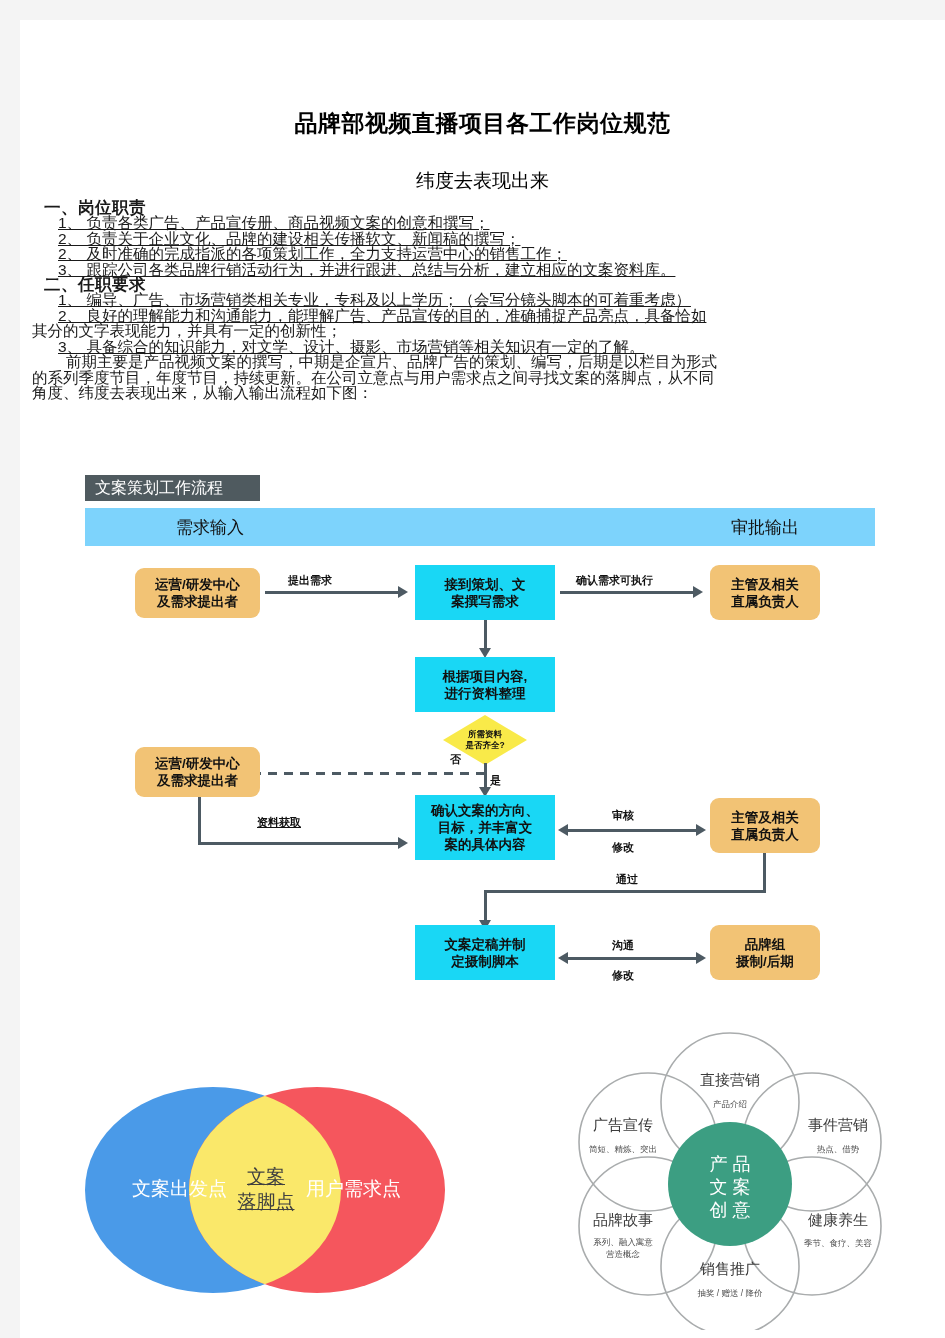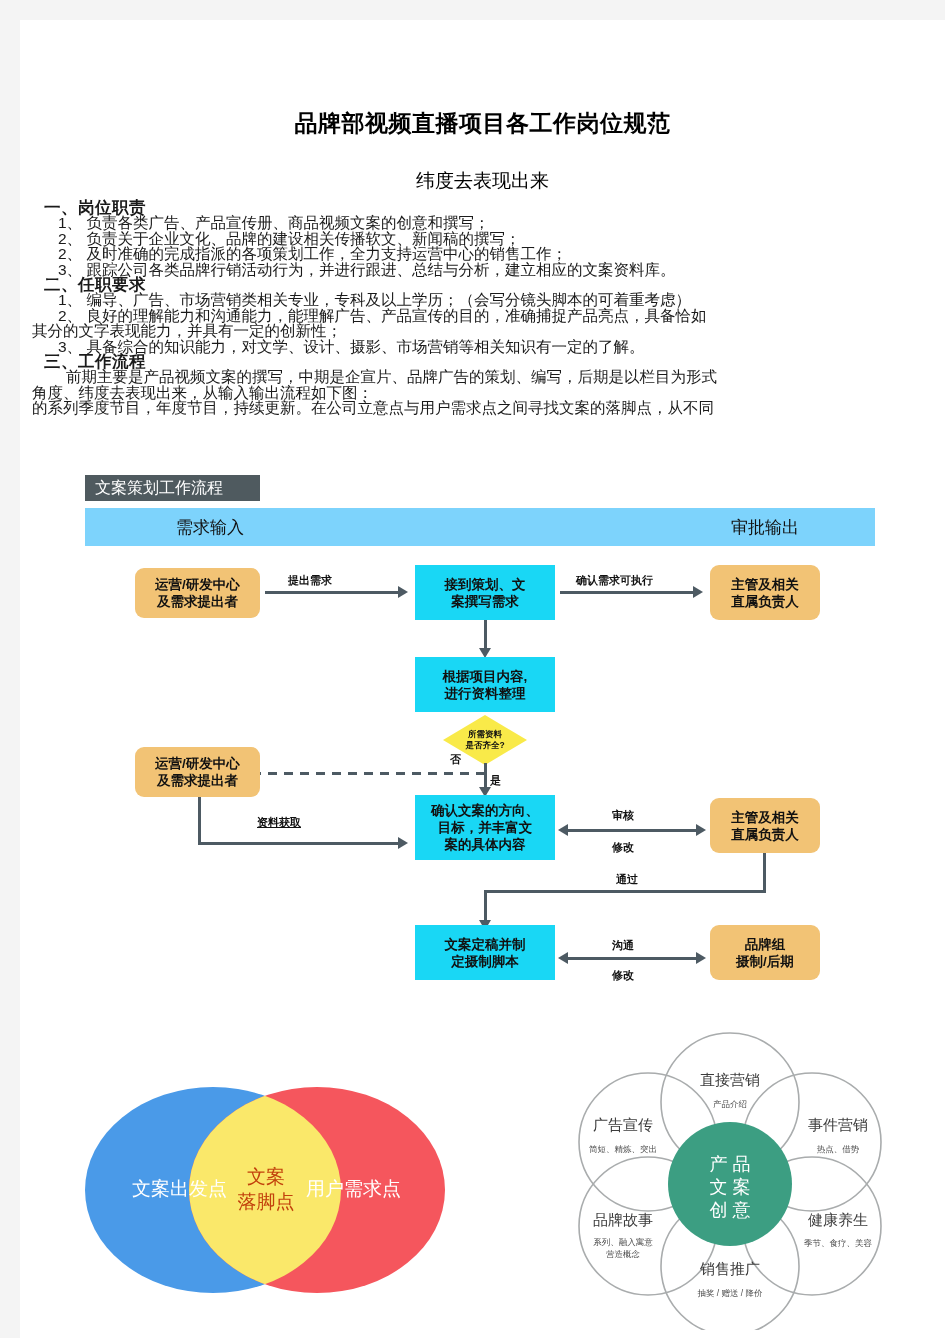--- a/index.html
+++ b/index.html
@@ -38,21 +38,21 @@
     font-weight:bold;font-size:16.5px;
     margin-left:12px;
     line-height:15px;
     letter-spacing:.5px;
   }
   .para{
     line-height:15.5px;
     text-indent:0;
     white-space:normal;
   }
-  .para.indent{ margin-left:26px; }
+  .para.indent{ margin-left:26px;text-decoration:underline; }
   .para.wrap{ margin-left:0; }
   .para.first{ text-indent:34px; margin-left:0; }
 
   
   .flow{
     position:absolute;left:0;top:440px;width:925px;height:540px;
   }
   .flow-tab{
     position:absolute;left:65px;top:15px;
     width:175px;height:26px;
@@ -145,24 +145,23 @@
     <div class="para indent">2、 负责关于企业文化、品牌的建设相关传播软文、新闻稿的撰写；</div>
     <div class="para indent">2、 及时准确的完成指派的各项策划工作，全力支持运营中心的销售工作；</div>
     <div class="para indent">3、 跟踪公司各类品牌行销活动行为，并进行跟进、总结与分析，建立相应的文案资料库。</div>
 
     <div class="sec-head">二、任职要求</div>
     <div class="para indent">1、 编导、广告、市场营销类相关专业，专科及以上学历；（会写分镜头脚本的可着重考虑）</div>
     <div class="para indent">2、 良好的理解能力和沟通能力，能理解广告、产品宣传的目的，准确捕捉产品亮点，具备恰如</div>
     <div class="para wrap">其分的文字表现能力，并具有一定的创新性；</div>
     <div class="para indent">3、 具备综合的知识能力，对文学、设计、摄影、市场营销等相关知识有一定的了解。</div>
 
-    <div class="sec-head">三、工作流程</div>
     <div class="para first">前期主要是产品视频文案的撰写，中期是企宣片、品牌广告的策划、编写，后期是以栏目为形式</div>
+    <div class="para wrap">的系列季度节目，年度节目，持续更新。在公司立意点与用户需求点之间寻找文案的落脚点，从不同</div>
     <div class="para wrap">角度、纬度去表现出来，从输入输出流程如下图：</div>
-    <div class="para wrap">的系列季度节目，年度节目，持续更新。在公司立意点与用户需求点之间寻找文案的落脚点，从不同</div>
   </div>
 
   <div class="flow">
 
     <div class="flow-tab">文案策划工作流程</div>
     <div class="flow-band">
       <div class="band-lbl a">需求输入</div>
       <div class="band-lbl c">审批输出</div>
     </div>
 
@@ -231,21 +230,21 @@
           </clipPath>
       </defs>
       <ellipse cx="148" cy="110" rx="128" ry="103" fill="#4a9ae8"></ellipse>
       <ellipse cx="252" cy="110" rx="128" ry="103" fill="#f5565d"></ellipse>
       <g clip-path="url(#clipL)">
         <ellipse cx="252" cy="110" rx="128" ry="103" fill="#fae86a"></ellipse>
       </g>
     </svg>
     <div class="venn-txt" style="left:22px;top:96px;width:185px;color:#ffffff;">文案出发点</div>
     <div class="venn-txt" style="left:196px;top:96px;width:185px;color:#ffffff;">用户需求点</div>
-    <div class="venn-txt" style="left:151px;top:84px;width:100px;color:#c2410c;">文案<br>落脚点</div>
+    <div class="venn-txt" style="left:151px;top:84px;width:100px;color:#404040;text-decoration:underline;">文案<br>落脚点</div>
   </div>
 
   <div class="petal">
     <svg width="430" height="300" viewBox="0 0 430 300">
       <g fill="none" stroke="#a9acad" stroke-width="1.6">
         <circle cx="215" cy="72" r="69"></circle>
         <circle cx="297" cy="112" r="69"></circle>
         <circle cx="297" cy="196" r="69"></circle>
         <circle cx="215" cy="236" r="69"></circle>
         <circle cx="133" cy="196" r="69"></circle>

